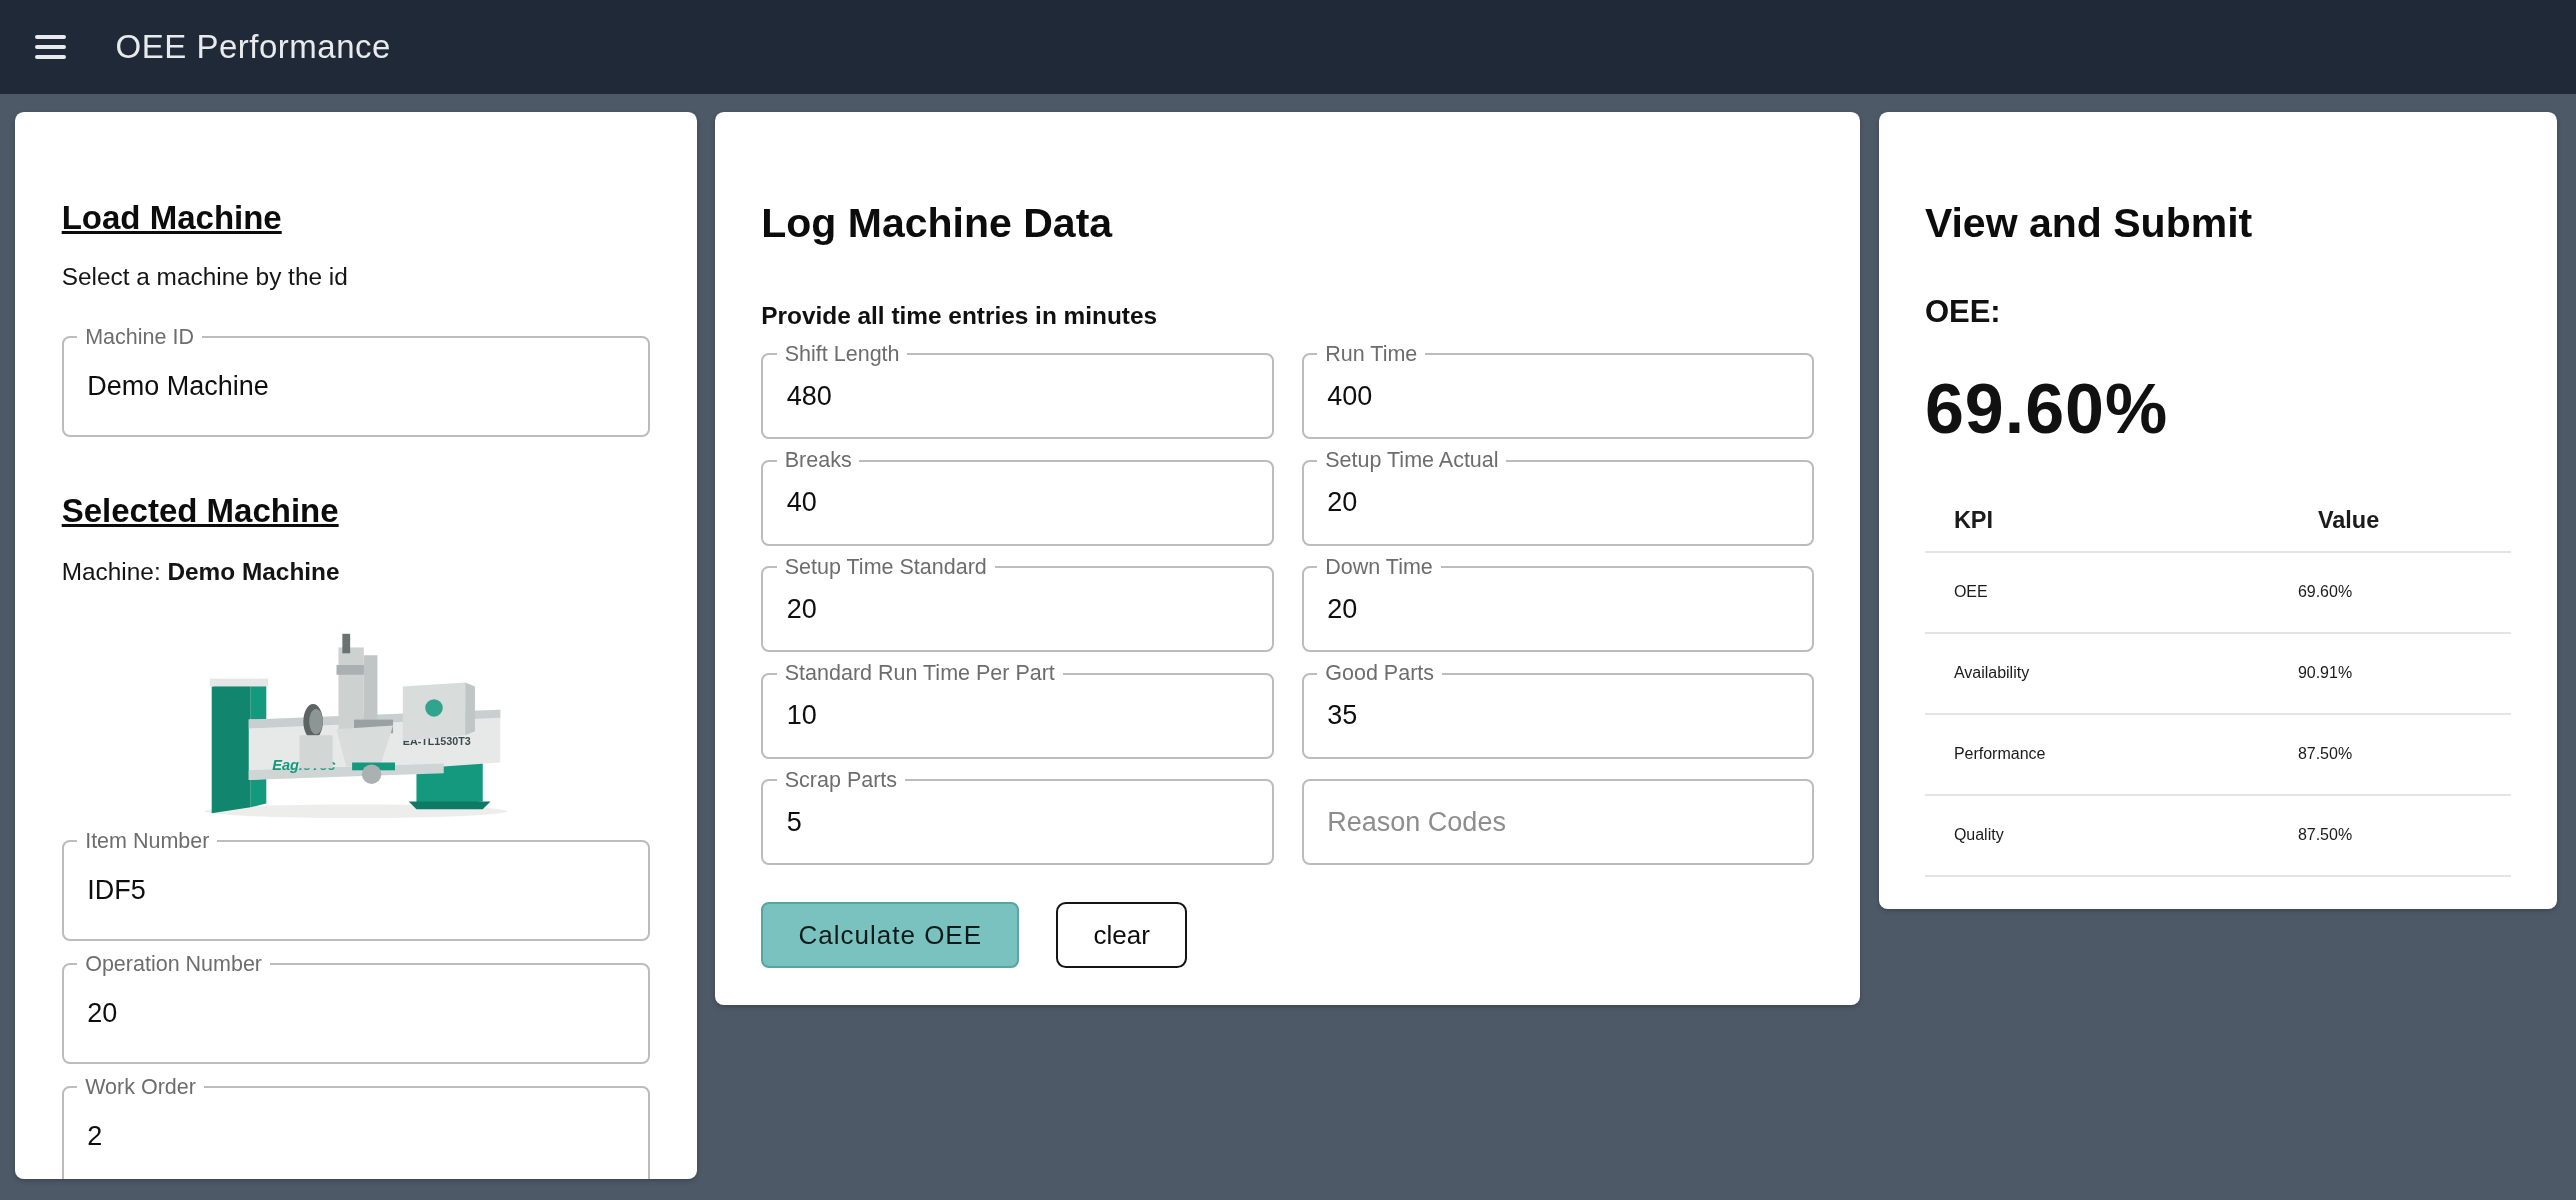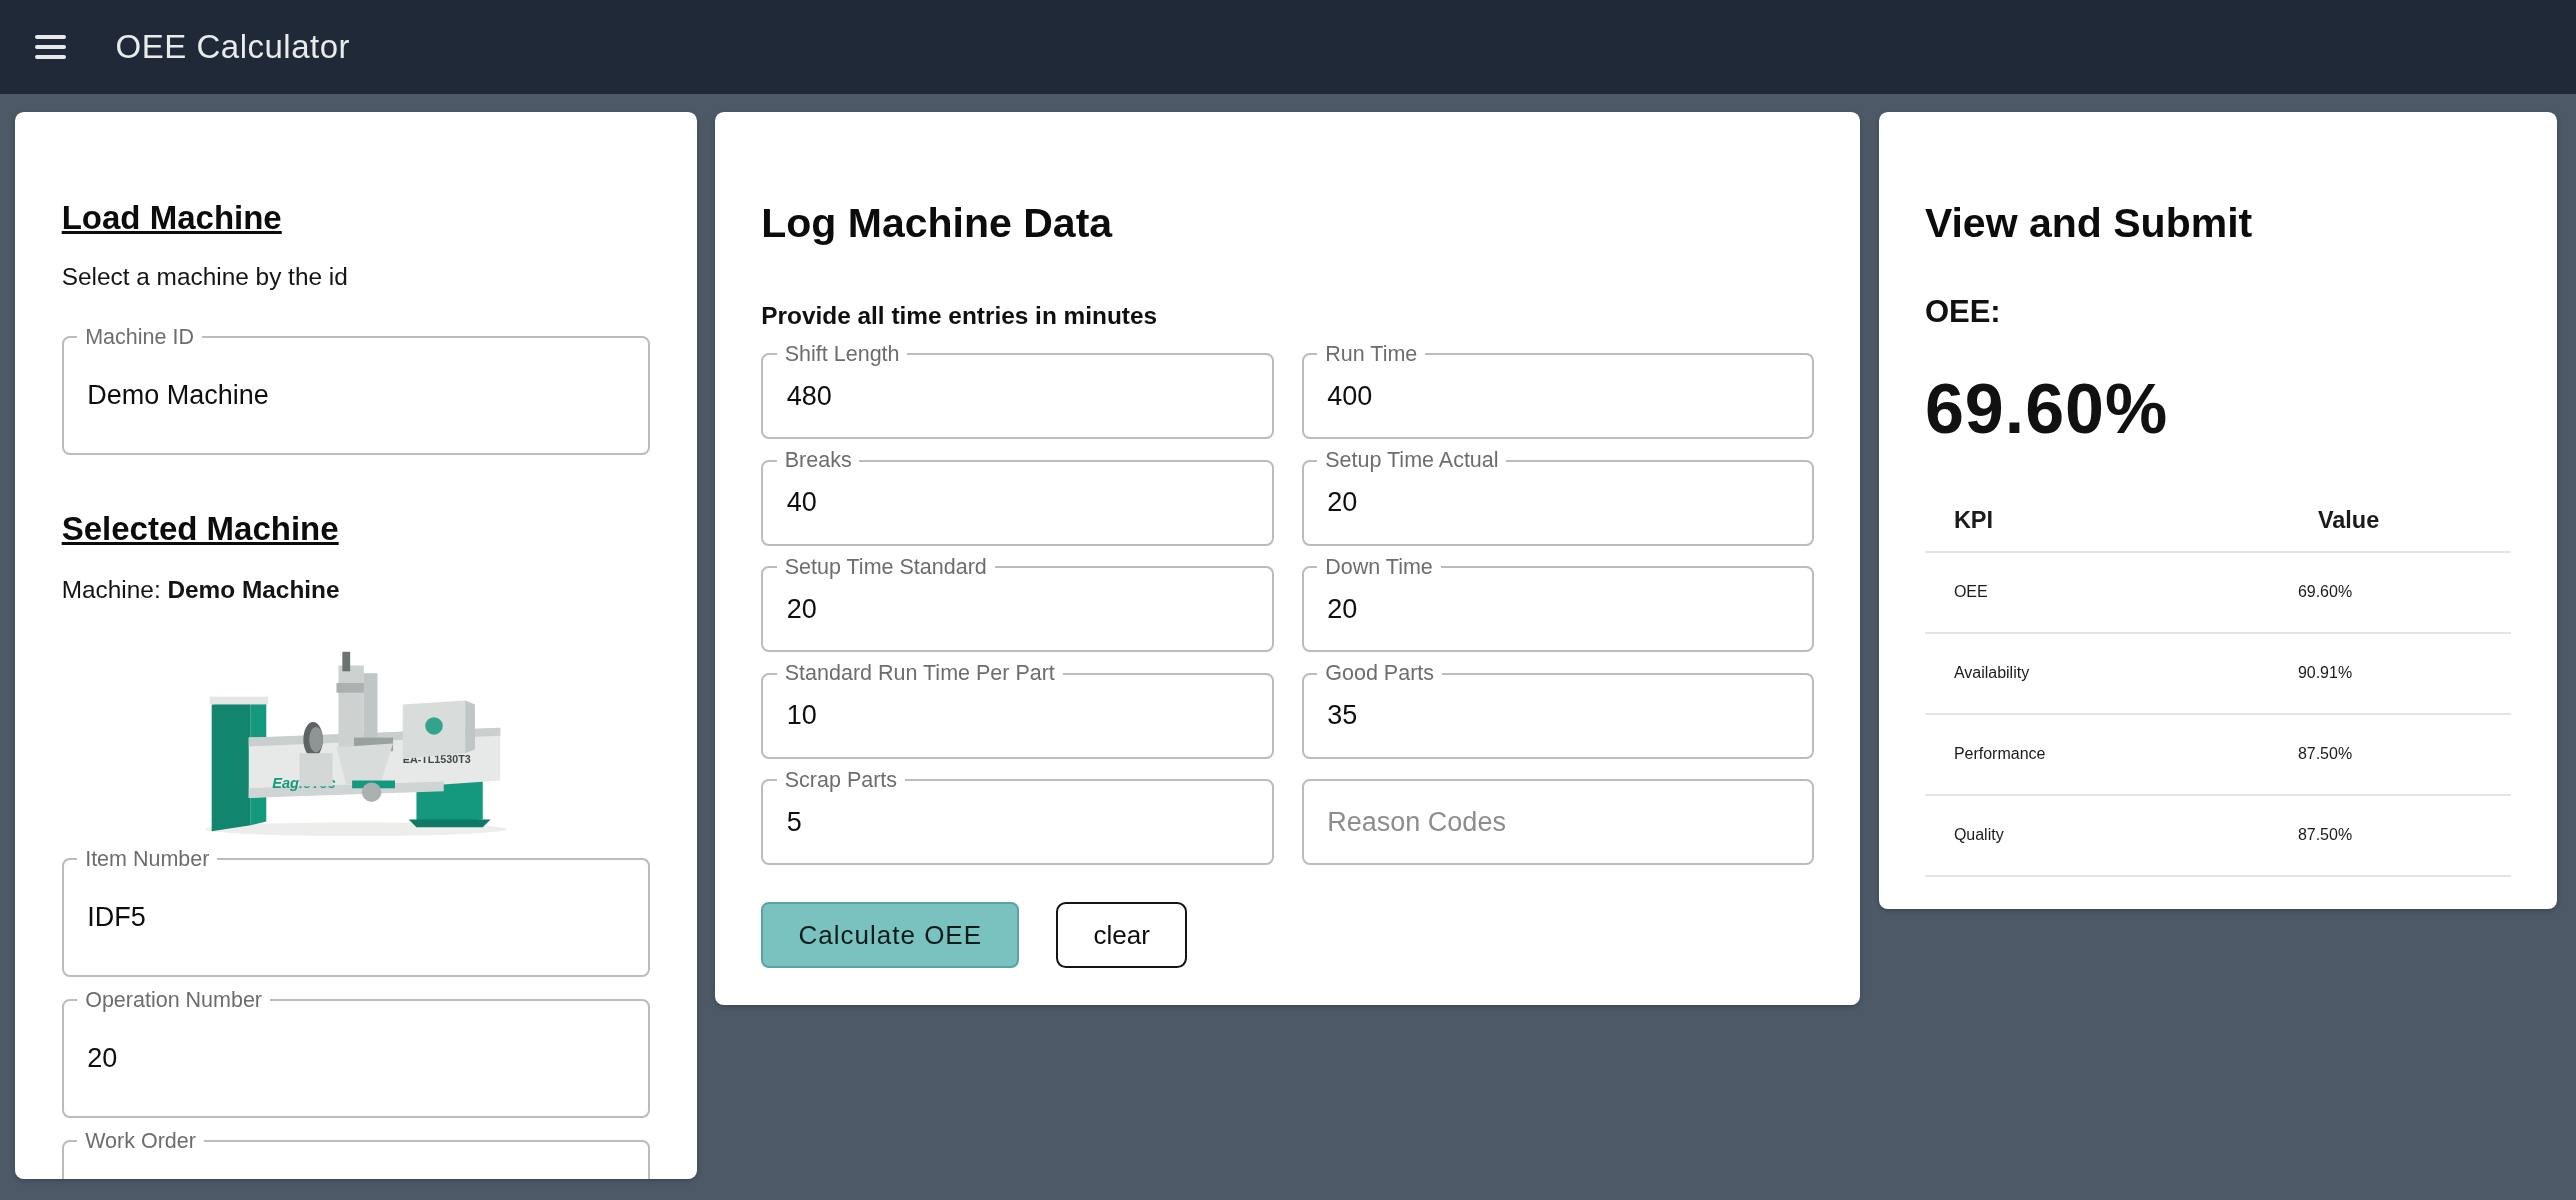--- a/index.html
+++ b/index.html
@@ -36,21 +36,21 @@
   .card-log    { width: 1145px; height: 893px;  padding: 0 46px; }
   .card-view   { width: 678px;  height: 797px; padding: 0 46px; }
 
   h1.sec-title { font-size: 33px; font-weight: 700; color: #0c0c0c; line-height: 1.2; text-decoration: underline; }
   h1.big-title { font-size: 41px; font-weight: 700; color: #0c0c0c; line-height: 1.2; }
 
   
   .mui-field {
     position: relative; border: 2px solid #bcbcbc; border-radius: 7.8px; background: #fff;
   }
-  .mui-field.h95 { height: 119px; }
+  .mui-field.h95 { height: 101px; }
   .mui-field.h88 { height: 86px; }
   .mui-label {
     position: absolute; top: -13.7px; left: 13.7px; background: #fff;
     padding: 0 7.8px; font-size: 21.5px; color: #6d6d6d; line-height: 25.4px; white-space: nowrap;
   }
   .mui-input {
     width: 100%; height: 100%; border: 0; outline: none; background: transparent;
     font-family: inherit; font-size: 27px; color: #0e0e0e; padding: 0 19.5px 0 23.5px;
   }
   .mui-input::placeholder { color: #8d8d8d; opacity: 1; }
@@ -116,21 +116,21 @@
 </style>
 </head>
 <body>
 
 <header class="appbar">
   <button class="menu-btn" aria-label="menu">
     <span></span>
     <span></span>
     <span></span>
   </button>
-  <div class="app-title">OEE Calculator</div>
+  <div class="app-title">OEE Performance</div>
 </header>
 
 <div class="main">
 
   <section class="card card-load">
     <h1 class="sec-title lm-title">Load Machine</h1>
     <p class="lm-subtitle">Select a machine by the id</p>
 
     <div class="mui-field h95 machine-id-field">
       <span class="mui-label">Machine ID</span>

